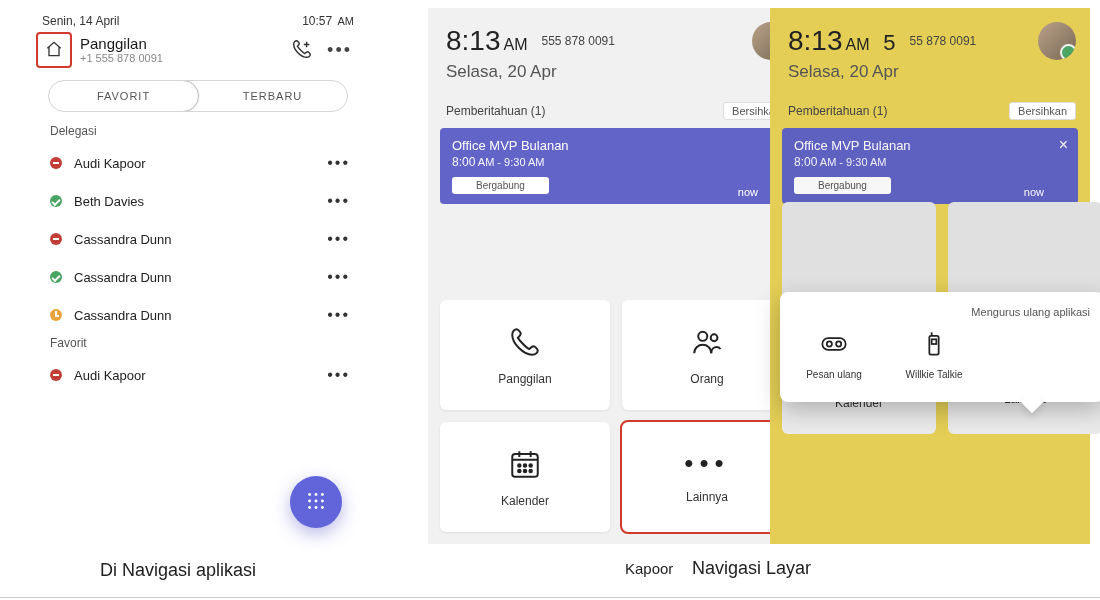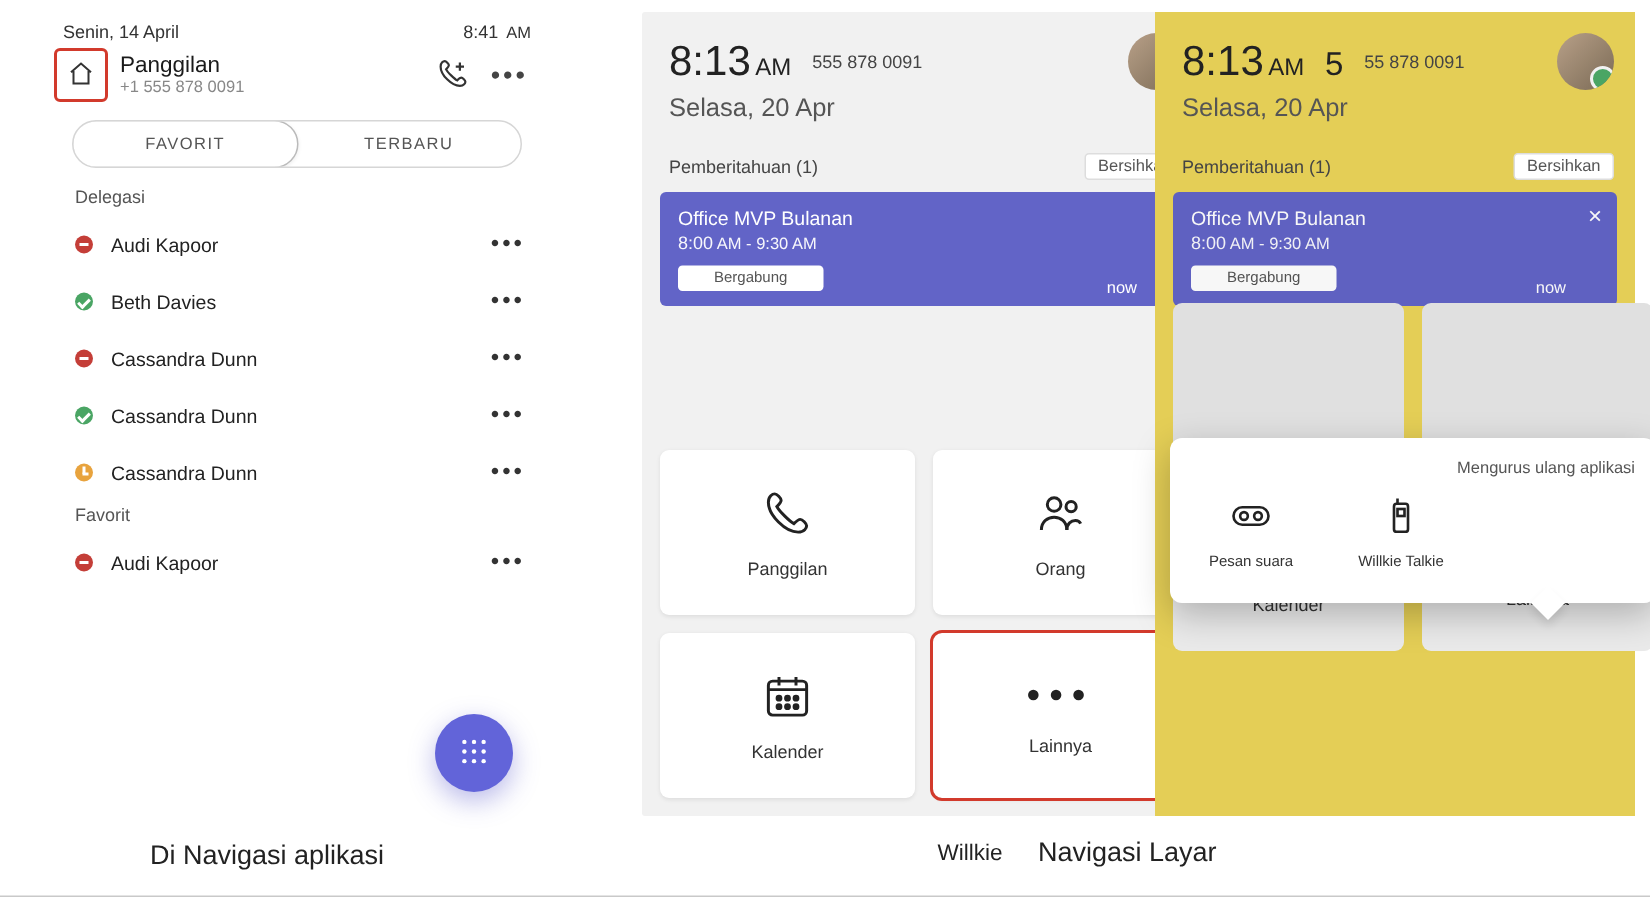--- a/index.html
+++ b/index.html
@@ -95,21 +95,21 @@
 </style>
 </head>
 <body>
 
 <div class="stage">
 
   <div class="s1">
     <div class="s1-status">
       <span>Senin, 14 April</span>
       <span>
-        <span>8:41</span>
+        <span>10:57</span>
         <span class="ampm">AM</span>
       </span>
     </div>
 
     <div class="s1-header">
       <div class="home-box">
         <span class="home-icon">
           <svg viewBox="0 0 24 24" fill="none" stroke="#333" stroke-width="1.6">
             <path d="M4 11 L12 4 L20 11 M6 10 V20 H18 V10"></path>
           </svg>
@@ -313,35 +313,35 @@
       <div class="pop-head">Mengurus ulang aplikasi</div>
       <div class="pop-items">
         <div class="pop-item">
           <span>
             <svg viewBox="0 0 24 24" fill="none" stroke="#222" stroke-width="1.5">
               <rect x="2" y="7" width="20" height="10" rx="5"></rect>
               <circle cx="8" cy="12" r="2.2"></circle>
                 <circle cx="16" cy="12" r="2.2"></circle>
             </svg>
           </span>
-          <span class="pop-item-label">Pesan suara</span>
+          <span class="pop-item-label">Pesan ulang</span>
         </div>
         <div class="pop-item">
           <span>
             <svg viewBox="0 0 24 24" fill="none" stroke="#222" stroke-width="1.5">
               <rect x="8" y="5" width="8" height="16" rx="1.5"></rect>
               <rect x="10" y="8" width="4" height="4"></rect>
               <path d="M10 2 V5"></path>
             </svg>
           </span>
           <span class="pop-item-label">Willkie Talkie</span>
         </div>
       </div>
       <div class="pop-tail"></div>
     </div>
   </div>
 
   <div class="cap1">Di Navigasi aplikasi</div>
-  <div class="cap2">Willkie</div>
+  <div class="cap2">Kapoor</div>
   <div class="cap3">Navigasi Layar</div>
 
   <div class="divider"></div>
 </div>
 
 </body></html>

